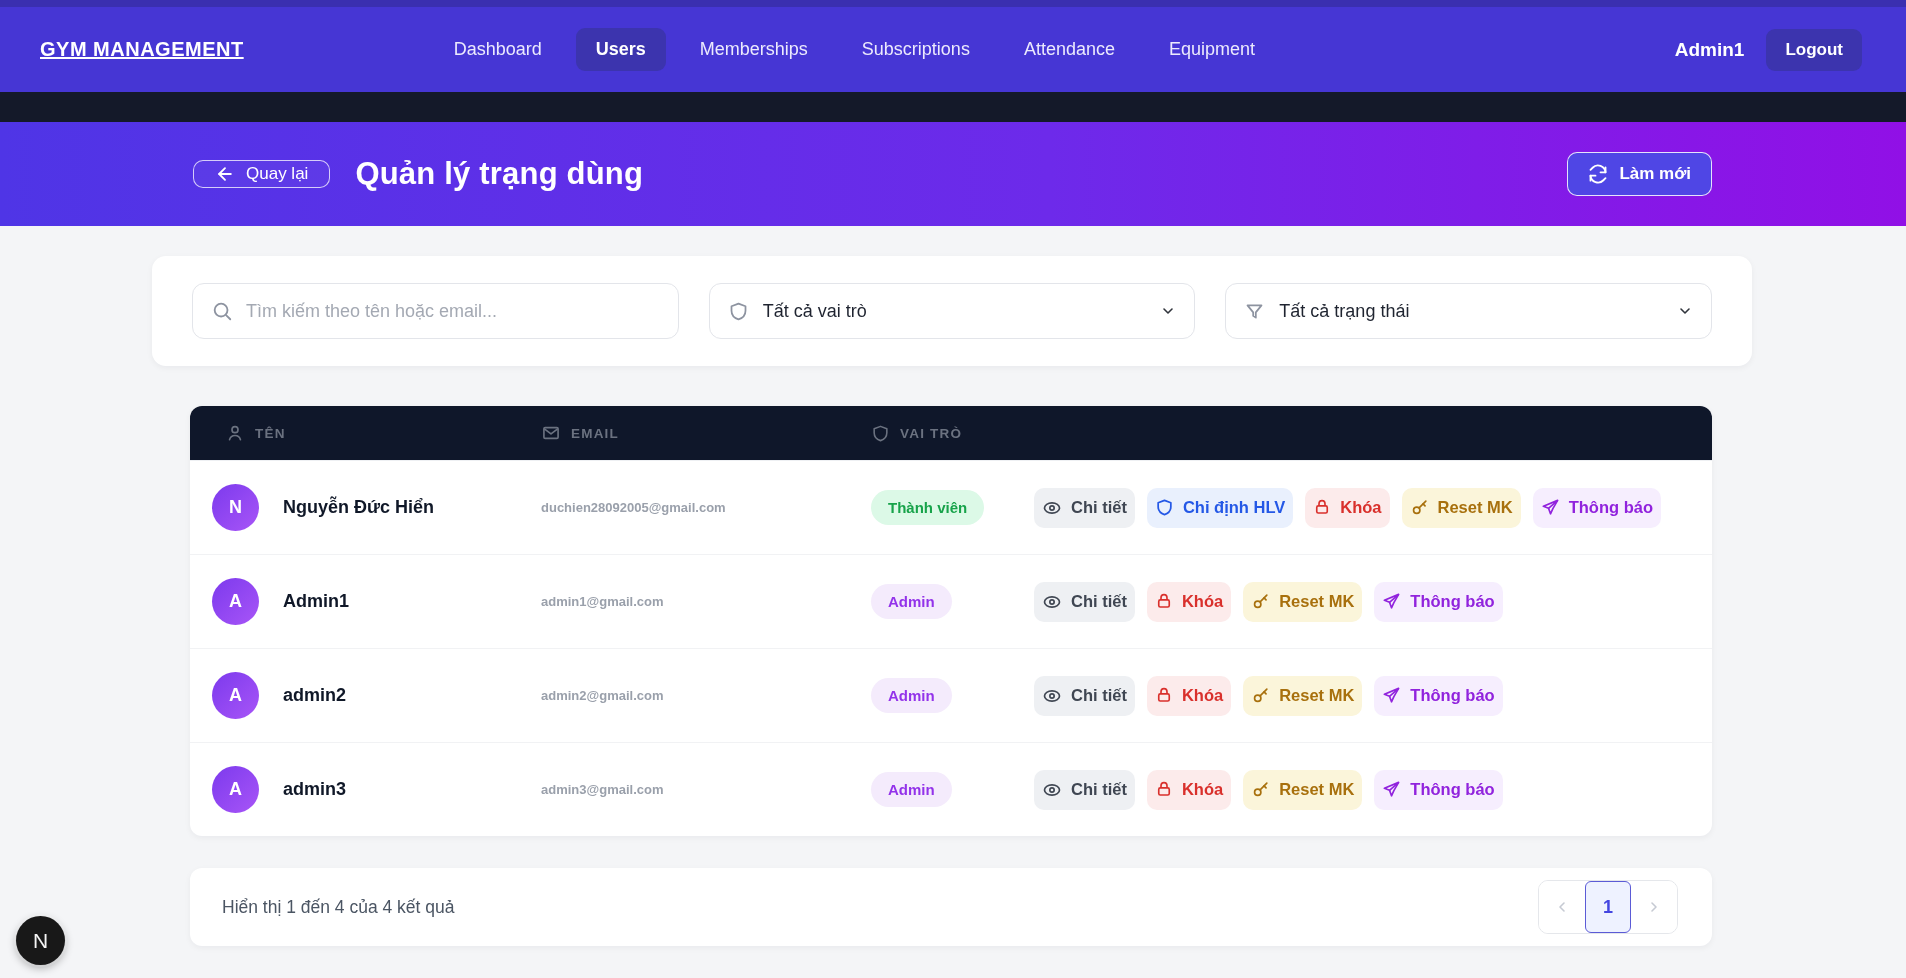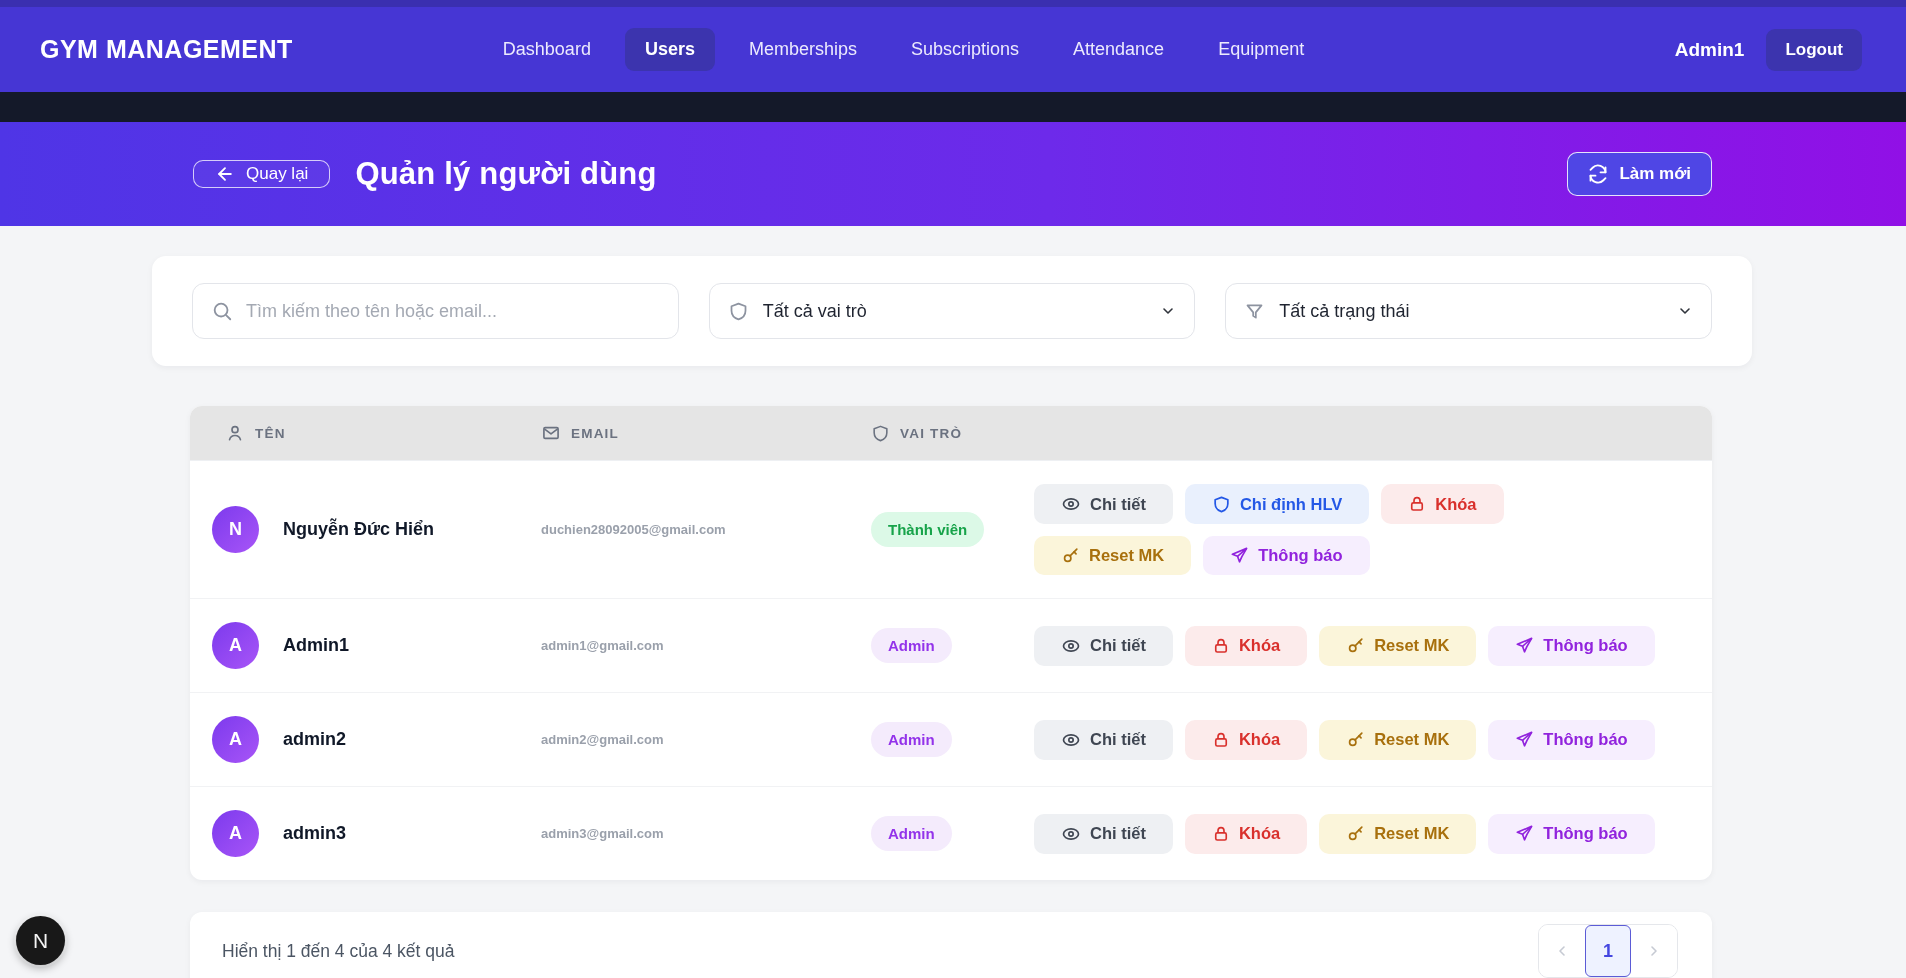--- a/index.html
+++ b/index.html
@@ -1,21 +1,21 @@
 <!DOCTYPE html>
 <html><head>
 <meta charset="utf-8">
 <style>
   * { margin:0; padding:0; box-sizing:border-box; }
   html,body { width:1906px; height:978px; overflow:hidden; }
   body { font-family:"Liberation Sans", sans-serif; background:#f4f5f7; color:#111827; }
 
   
   .navbar { height:92px; background:#4636d4; border-top:7px solid #3a2fb0; display:flex; align-items:center; padding:0 44px 0 40px; }
-  .brand { color:#ffffff; font-size:25px; font-weight:800; letter-spacing:.5px; }
+  .brand { color:#ffffff; font-size:20px; font-weight:800; letter-spacing:.5px;text-decoration:underline; }
   .nav-links { display:flex; align-items:center; gap:14px; margin-left:190px; flex:1; }
   .nav-link { color:#eceafd; font-size:18px; padding:11px 20px; border-radius:9px; cursor:pointer; white-space:nowrap; }
   .nav-link.active { background:#3c34ae; color:#ffffff; font-weight:600; }
   .nav-right { display:flex; align-items:center; gap:22px; }
   .nav-user { color:#ffffff; font-size:19px; font-weight:700; }
   .logout-btn { background:#3c34ae; color:#ffffff; font-size:17px; font-weight:600; border:none; border-radius:9px; padding:11px 19px; cursor:pointer; font-family:inherit; }
 
   
   .dark-strip { height:30px; background:#141929; }
 
@@ -29,34 +29,34 @@
   .filters-card { width:1600px; margin:30px auto 0 152px; background:#ffffff; border-radius:14px; box-shadow:0 2px 6px rgba(20,25,40,0.05); padding:27px 40px; display:flex; gap:30px; }
   .search-box, .select-box { height:56px; border:1px solid #e3e5ea; border-radius:12px; display:flex; align-items:center; padding:0 18px; background:#fff; flex:1; }
   .search-box input { border:none; outline:none; font-size:18px; color:#ef4444; flex:1; margin-left:13px; font-family:inherit; background:transparent; }
   .search-box input::placeholder { color:#a4a9b3; }
   .select-box { cursor:pointer; }
   .select-box .sel-label { font-size:18px; color:#1f2430; margin-left:14px; flex:1; }
   .icon-muted { color:#8d93a0; display:flex; }
 
   
   .table-card { width:1522px; margin:40px auto 0 190px; background:#ffffff; border-radius:12px; box-shadow:0 2px 6px rgba(20,25,40,0.05); overflow:hidden; }
-  .t-header { display:grid; grid-template-columns:316px 330px 176px auto; background:#e5e5e5; height:55px; align-items:center; border-bottom:1px solid #eef0f3; }
+  .t-header { display:grid; grid-template-columns:316px 330px 176px auto; background:#0f172a; height:55px; align-items:center; border-bottom:1px solid #eef0f3; }
   .t-hcell { display:flex; align-items:center; gap:10px; color:#6b7280; font-size:13.5px; font-weight:700; letter-spacing:1.2px; padding-left:35px; }
   .t-row { display:grid; grid-template-columns:316px 330px 176px auto; align-items:center; border-bottom:1px solid #f1f2f4; padding:23px 0; }
   .t-row:last-child { border-bottom:none; }
   .t-cell { padding-left:35px; }
   .name-cell { display:flex; align-items:center; gap:24px; padding-left:22px; }
   .avatar { width:47px; height:47px; border-radius:50%; background:linear-gradient(135deg,#7c3aed,#a855f7); color:#fff; font-size:18px; font-weight:700; display:flex; align-items:center; justify-content:center; flex:none; }
   .u-name { font-size:18px; font-weight:700; color:#101828; }
   .u-email { font-size:13px; color:#9aa0ab;font-weight:bold; }
   .badge { display:inline-block; font-size:15px; font-weight:700; border-radius:999px; padding:9px 17px; }
   .badge.member { background:#dcf9e7; color:#17a34a; }
   .badge.admin { background:#f4ebfc; color:#9333ea; }
   .actions { display:flex; flex-wrap:wrap; gap:12px; row-gap:12px; padding-left:22px; padding-right:42px; max-width:702px; }
-  .act-btn { display:inline-flex; align-items:center; gap:9px; border:none; border-radius:10px; padding:10px 27px; font-size:16.5px; font-weight:600; cursor:pointer; font-family:inherit; white-space:nowrap; }
+  .act-btn { display:inline-flex; align-items:flex-start; gap:9px; border:none; border-radius:10px; padding:10px 8px; font-size:16.5px; font-weight:600; cursor:pointer; font-family:inherit; white-space:nowrap; }
   .act-detail { background:#eef0f3; color:#3f4652; }
   .act-assign { background:#e9f0fd; color:#2458e6; }
   .act-lock   { background:#fcebeb; color:#d9302c; }
   .act-reset  { background:#fbf5da; color:#a8700d; }
   .act-notify { background:#f6eefe; color:#9123dd; }
 
   
   .footer-card { width:1522px; margin:32px auto 0 190px; background:#ffffff; border-radius:12px; box-shadow:0 2px 6px rgba(20,25,40,0.05); height:78px; display:flex; align-items:center; justify-content:space-between; padding:0 34px 0 32px; }
   .result-summary { font-size:17.5px; color:#4b5563; }
   .pager { display:flex; border:1px solid #e5e7eb; border-radius:10px; overflow:hidden; }
@@ -92,21 +92,21 @@
 <div class="page-header">
   <button class="back-btn">
     <span class="icon">
       <svg width="20" height="20" viewBox="0 0 24 24" fill="none" stroke="currentColor" stroke-width="2.2" stroke-linecap="round" stroke-linejoin="round">
           <path d="M19 12H5"></path>
           <path d="M12 19l-7-7 7-7"></path>
         </svg>
     </span>
     <span>Quay lại</span>
   </button>
-  <h1 class="page-title">Quản lý người dùng</h1>
+  <h1 class="page-title">Quản lý trạng dùng</h1>
   <button class="refresh-btn">
     <span class="icon">
       <svg width="20" height="20" viewBox="0 0 24 24" fill="none" stroke="currentColor" stroke-width="2.2" stroke-linecap="round" stroke-linejoin="round">
           <path d="M21 4v6h-6"></path>
           <path d="M3 20v-6h6"></path>
           <path d="M21 10a9 9 0 0 0-15.5-5.5L3 7"></path>
           <path d="M3 14a9 9 0 0 0 15.5 5.5L21 17"></path>
         </svg>
     </span>
     <span>Làm mới</span>

